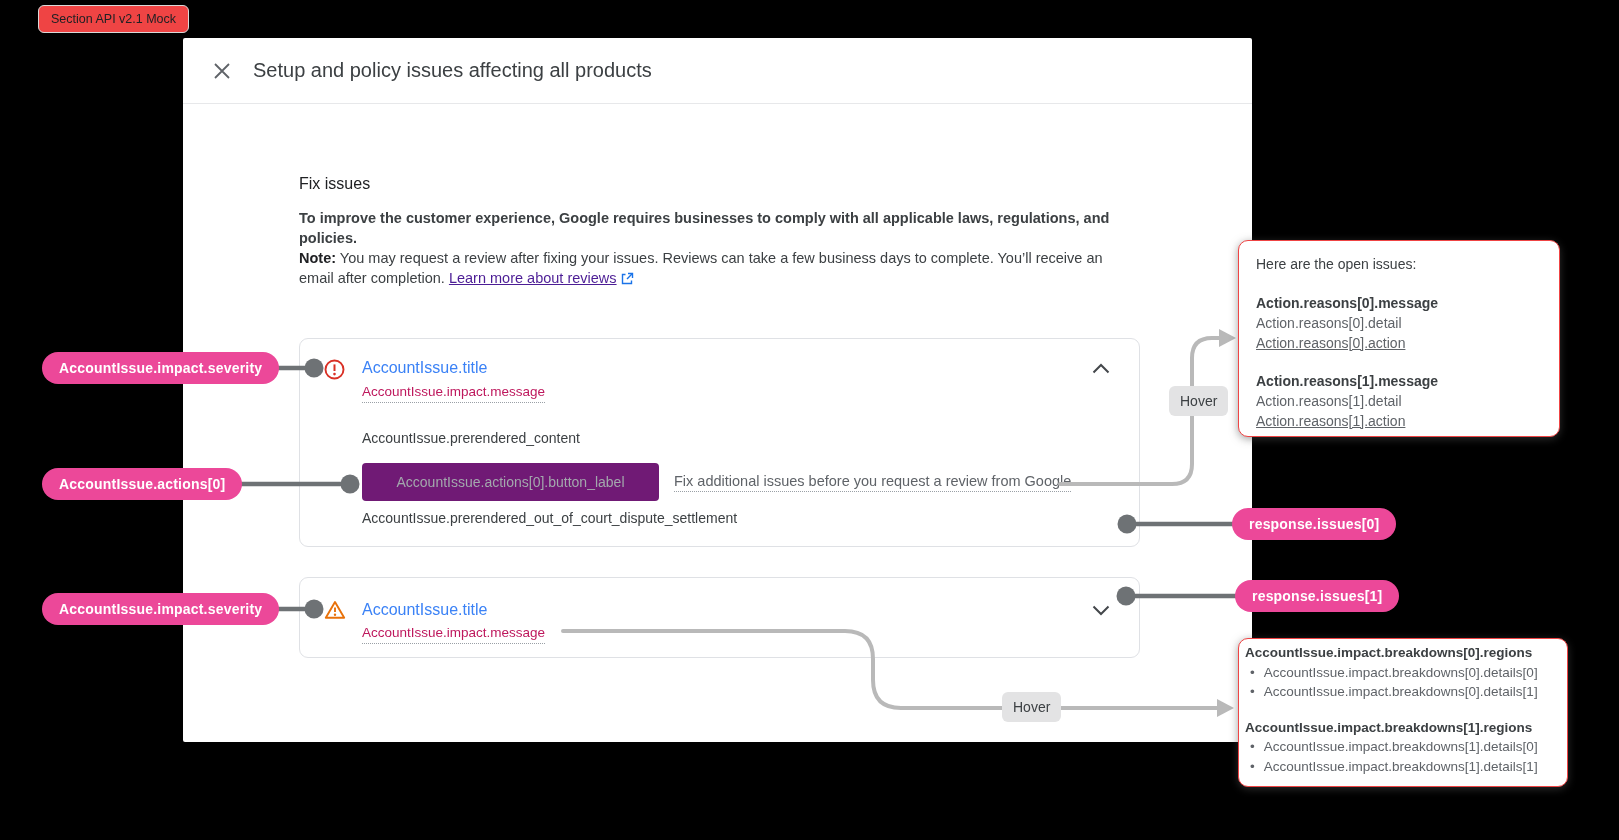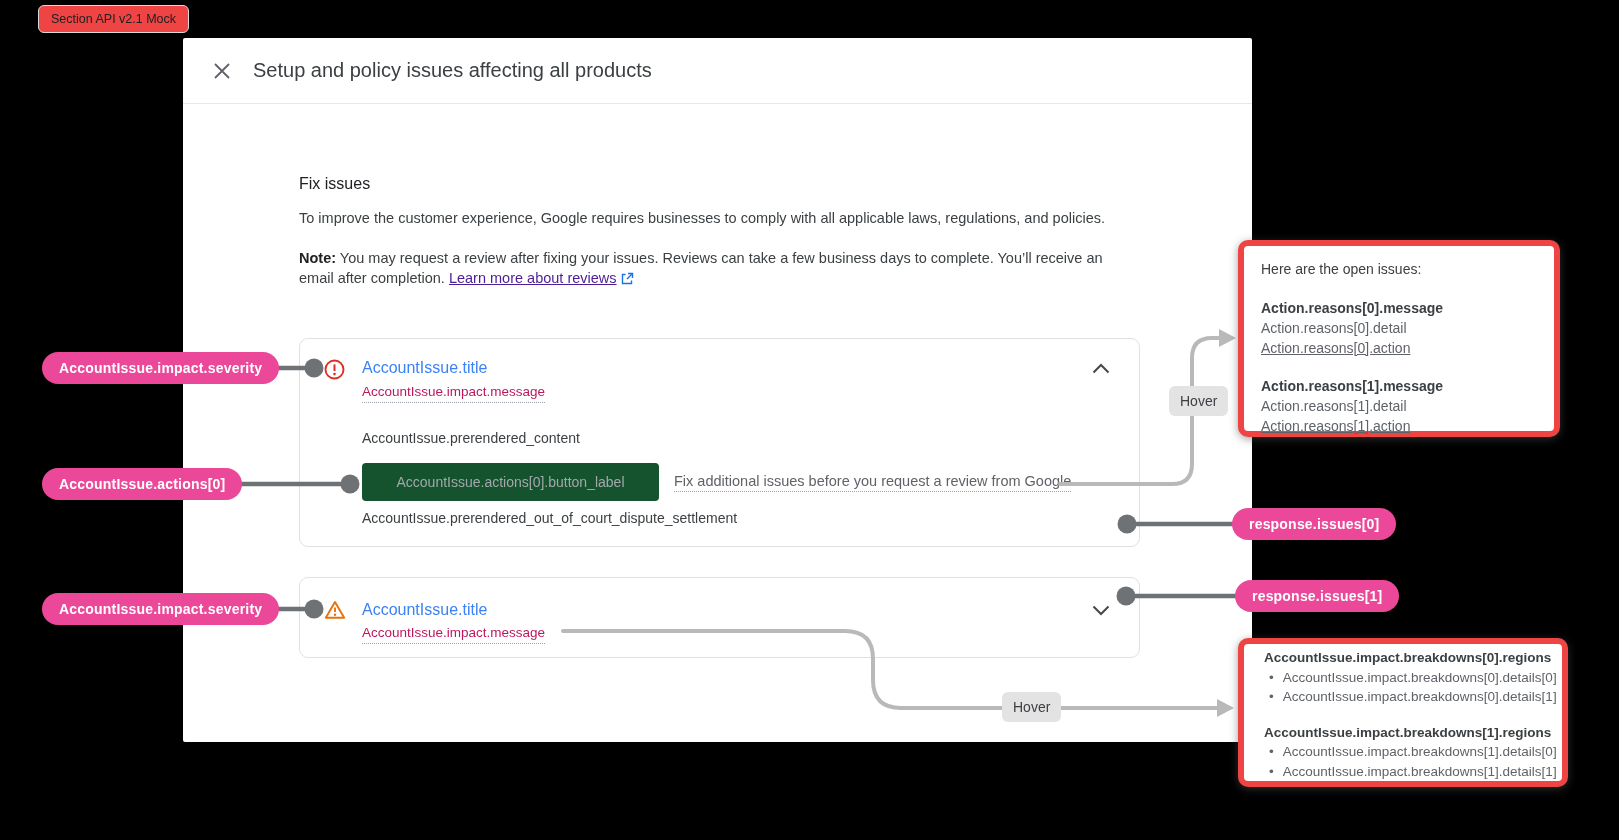--- a/index.html
+++ b/index.html
@@ -20,21 +20,21 @@
     background:#fff; border-radius:2px; z-index:1; }
   .close-btn { position:absolute; left:26px; top:21px; width:26px; height:26px;
     background:none; border:none; cursor:pointer; }
   .dialog-title { position:absolute; left:70px; top:20px; font-size:20px;
     line-height:24px; color:#3c4043; }
   .header-divider { position:absolute; left:0; top:65px; width:100%; height:1px;
     background:#e7e8ea; }
   .fix-heading { position:absolute; left:116px; top:135px; font-size:16px;
     line-height:22px; color:#202124; }
   .intro { position:absolute; left:116px; top:170px; width:834px; font-size:14.5px;
-    line-height:20px; color:#3c4043; }
+    line-height:20px; color:#3c4043;font-weight:bold; }
   .note { position:absolute; left:116px; top:210px; width:822px; font-size:14.5px;
     line-height:20px; color:#3c4043; }
   .note b { color:#202124; }
   .learn-link { color:#4c1d95; text-decoration:underline; cursor:pointer; }
   .ext-icon { display:inline-block; vertical-align:-2px; margin-left:4px; }
   
   .card { position:absolute; left:116px; width:841px; background:#fff;
     border:1.5px solid #dfe1e5; border-radius:9px; }
   .card1 { top:300px; height:209px; }
   .card2 { top:539px; height:81px; }
@@ -48,21 +48,21 @@
     padding-bottom:2px; cursor:pointer; }
   .card2 .card-msg { top:46px; }
   .chevron-btn { position:absolute; left:788px; width:26px; height:20px;
     background:none; border:none; cursor:pointer; }
   .card1 .chevron-btn { top:20px; }
   .card2 .chevron-btn { top:23px; }
   .prerendered { position:absolute; left:62px; top:90px; font-size:14px;
     line-height:18px; color:#3c4043; }
   .action-row { position:absolute; left:62px; top:124px; height:38px;
     display:flex; align-items:center; }
-  .action-btn { width:297px; height:38px; background:#14532d; border:none;
+  .action-btn { width:297px; height:38px; background:#701a75; border:none;
     border-radius:4px; font-size:14px; color:#a3a8ad;
     font-family:"Liberation Sans", sans-serif; }
   .action-link { margin-left:15px; font-size:14.5px; color:#5f6368;
     border-bottom:1.5px dotted #9aa0a6; padding-bottom:2px; cursor:pointer;
     white-space:nowrap; }
   .settlement { position:absolute; left:62px; top:170px; font-size:14px;
     line-height:18px; color:#3c4043; }
   
   .pill { position:absolute; height:32px; background:#ec4899; border-radius:16px;
     color:#fff; font-size:14px; font-weight:bold; letter-spacing:.2px;
@@ -72,24 +72,24 @@
   .pill-l3 { left:42px; top:593px; }
   .pill-r1 { left:1232px; top:508px; }
   .pill-r2 { left:1235px; top:580px; }
   
   .hover-label { position:absolute; height:30px; background:#e3e3e4;
     border-radius:6px; color:#3c4043; font-size:14px; display:flex;
     align-items:center; padding:12px 11px; z-index:10; }
   .hover-1 { left:1169px; top:386px; }
   .hover-2 { left:1002px; top:692px; }
   
-  .tooltip { position:absolute; background:#fff; border:6px solid #ef4444;
+  .tooltip { position:absolute; background:#fff; border:1px solid #ef4444;
     border-radius:10px; box-shadow:0 2px 8px rgba(80,80,80,.55); z-index:9; }
   .tt1 { left:1238px; top:240px; width:322px; height:197px; padding:13px 10px 0 17px; }
-  .tt2 { left:1238px; top:638px; width:330px; height:149px; padding:4px 8px 0 20px; }
+  .tt2 { left:1238px; top:638px; width:330px; height:149px; padding:4px 8px 0 6px; }
   .tt-line { font-size:14px; line-height:20px; color:#5f6368; white-space:nowrap; }
   .tt1 .tt-intro { color:#3c4043; margin-bottom:19px; }
   .tt-bold { font-weight:bold; color:#3c4043; }
   .tt-underline { text-decoration:underline; cursor:pointer; }
   .tt-gap { height:18px; }
   .tt2 .tt-line { font-size:13.5px; line-height:19.5px; }
   .tt2 .tt-gap { height:16px; }
   .bullet { padding-left:5px; }
   .bullet::before { content:"•"; margin-right:9px; color:#5f6368; }
   

